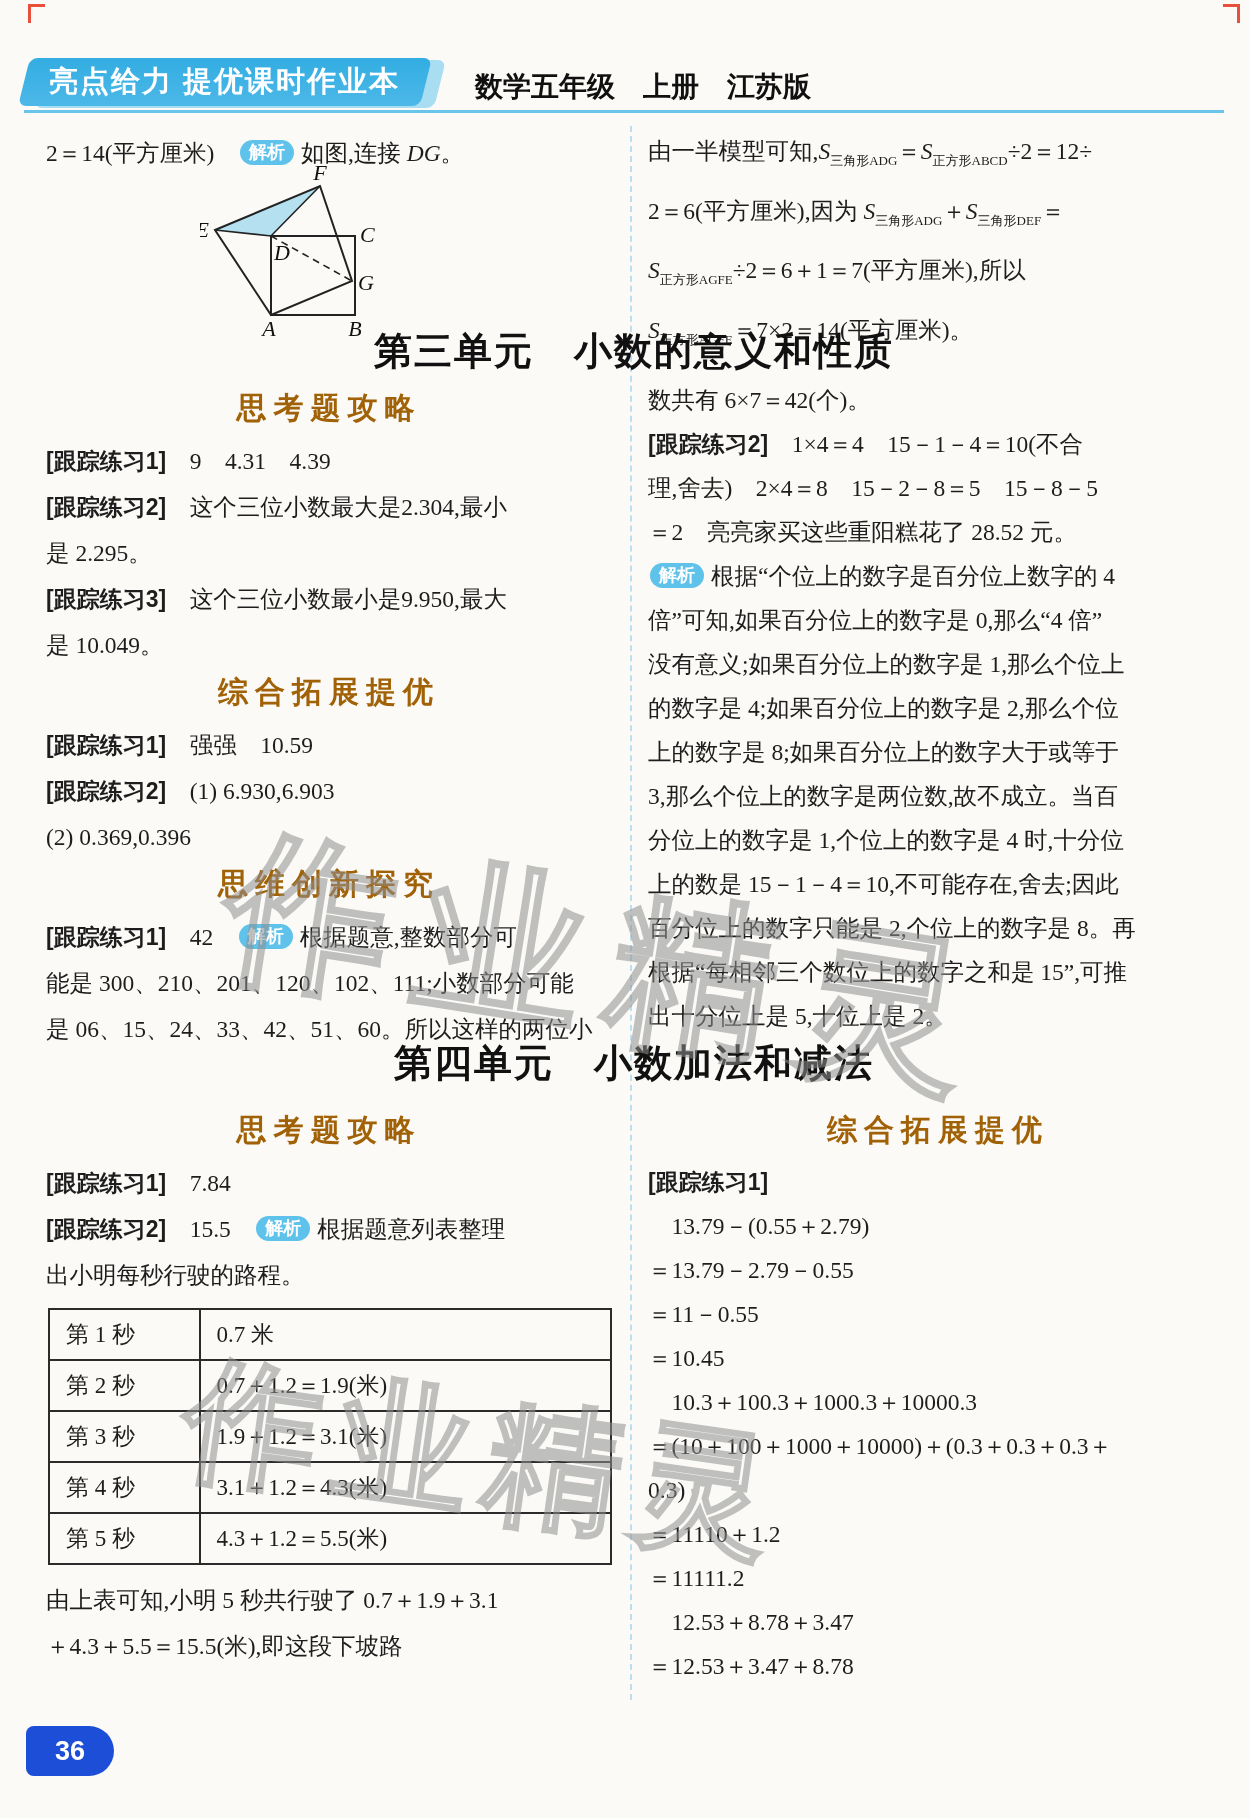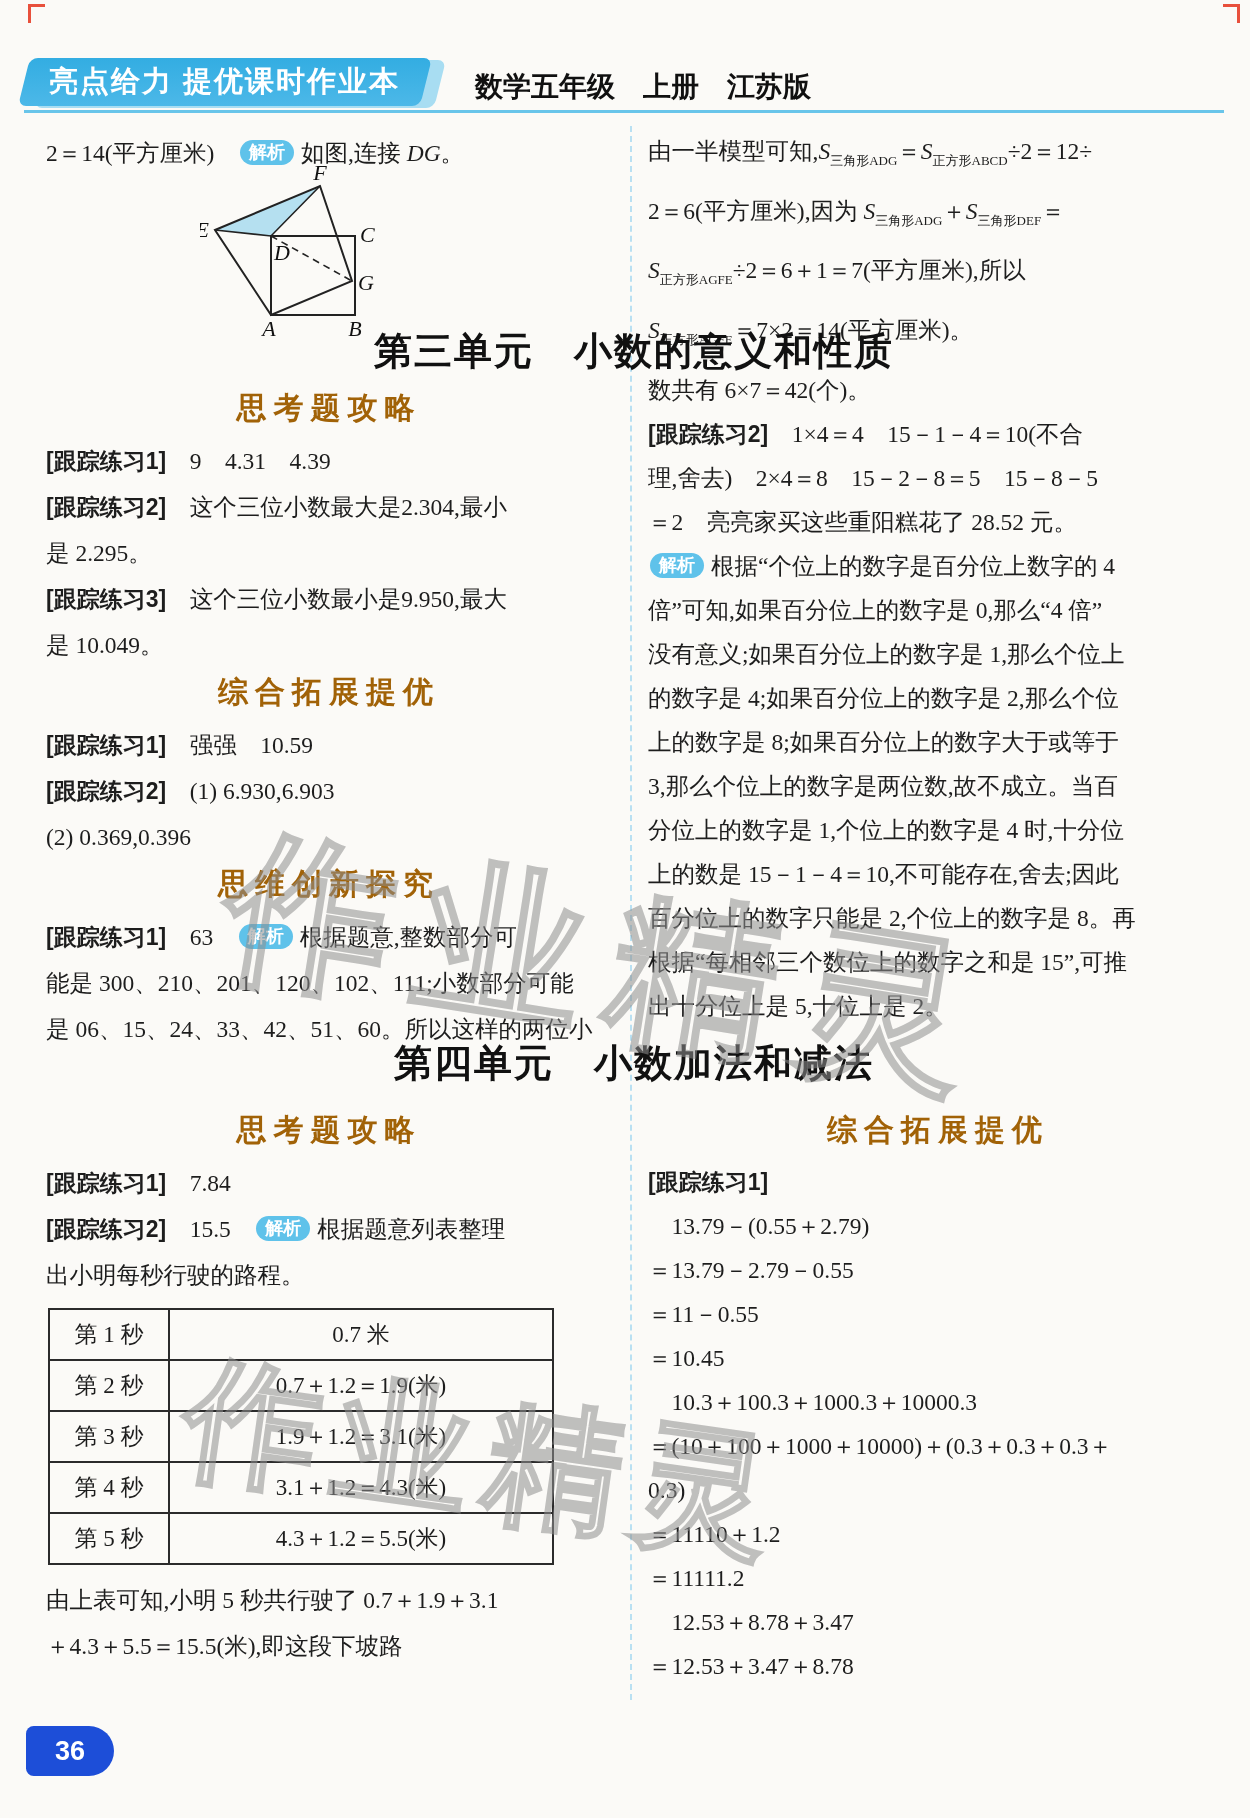--- a/index.html
+++ b/index.html
@@ -20,41 +20,41 @@
   #header-subtitle{left:475px;top:68px;font-family:"Liberation Sans","DejaVu Sans",sans-serif;
     font-weight:bold;font-size:28px;color:#101010;white-space:nowrap;}
   #header-rule{left:24px;top:110px;width:1200px;height:3px;background:#69c5ea;}
   
   #divider{left:630px;top:126px;height:1574px;width:0;border-left:2px dashed #b9e0f2;}
   .col{font-size:23.5px;}
   .line{white-space:nowrap;}
   #left1{left:46px;top:130px;width:566px;line-height:46px;}
   #right1{left:648px;top:126px;width:575px;line-height:50px;}
   #left2{left:46px;top:384px;width:566px;line-height:46px;}
-  #right2{left:648px;top:368px;width:580px;line-height:44px;}
+  #right2{left:648px;top:378px;width:580px;line-height:44px;}
   #left3{left:46px;top:1106px;width:566px;line-height:46px;}
   #right3{left:648px;top:1106px;width:580px;line-height:44px;}
   
   .unit-h{left:9px;width:1250px;text-align:center;font-family:"Liberation Sans","DejaVu Sans",sans-serif;
     font-weight:bold;font-size:38px;color:#111;letter-spacing:2px;}
   #unit3{top:326px;}
   #unit4{top:1038px;}
   .sub-h{color:#a16207;font-family:"Liberation Sans","DejaVu Sans",sans-serif;font-weight:bold;
     font-size:30px;text-align:center;letter-spacing:7px;line-height:40px;margin:4px 0 10px 0;}
   
   .lbl{font-family:"Liberation Sans","DejaVu Sans",sans-serif;font-weight:bold;font-size:23px;}
   .badge{display:inline-block;background:#5fc2ea;color:#fff;
     font-family:"Liberation Sans","DejaVu Sans",sans-serif;font-weight:bold;font-size:18px;
     padding:0 9px;height:25px;line-height:25px;border-radius:13px;vertical-align:3px;margin:0 7px 4px 2px;}
   .sv{font-style:italic;}
   .line sub{font-size:13px;letter-spacing:0;}
   .it{font-style:italic;}
   
   table.ans{border-collapse:collapse;margin:10px 0 12px 2px;}
-  table.ans td{border:2px solid #2b2b2b;height:49px;text-align:center;font-size:23px;padding:0 0;}
+  table.ans td{border:2px solid #2b2b2b;height:49px;font-size:23px;padding:0 16px;}
   table.ans td.c1{width:118px;}
   table.ans td.c2{width:382px;}
   
   .wm{position:absolute;font-family:"Liberation Sans","DejaVu Sans",sans-serif;font-weight:bold;
     color:transparent;-webkit-text-stroke:2.5px #8f8f8f;opacity:.55;pointer-events:none;white-space:nowrap;z-index:5;}
   #wm1{left:222px;top:852px;font-size:168px;letter-spacing:26px;transform:rotate(9deg);}
   #wm2{left:182px;top:1368px;font-size:136px;letter-spacing:16px;transform:rotate(8deg);}
   
   #figure{left:200px;top:162px;}
   #figure text{font-style:italic;font-size:22px;font-family:"Liberation Serif","DejaVu Serif",serif;fill:#111;}
@@ -113,21 +113,21 @@
       <div class="line"><span class="lbl">[跟踪练习1]</span><span class="t">　9　4.31　4.39</span></div>
       <div class="line"><span class="lbl">[跟踪练习2]</span><span class="t">　这个三位小数最大是2.304,最小</span></div>
       <div class="line"><span class="t">是 2.295。</span></div>
       <div class="line"><span class="lbl">[跟踪练习3]</span><span class="t">　这个三位小数最小是9.950,最大</span></div>
       <div class="line"><span class="t">是 10.049。</span></div>
       <div class="sub-h">综合拓展提优</div>
       <div class="line"><span class="lbl">[跟踪练习1]</span><span class="t">　强强　10.59</span></div>
       <div class="line"><span class="lbl">[跟踪练习2]</span><span class="t">　(1) 6.930,6.903</span></div>
       <div class="line"><span class="t">(2) 0.369,0.396</span></div>
       <div class="sub-h">思维创新探究</div>
-      <div class="line"><span class="lbl">[跟踪练习1]</span><span class="t">　63　</span><span class="badge">解析</span><span class="t">根据题意,整数部分可</span></div>
+      <div class="line"><span class="lbl">[跟踪练习1]</span><span class="t">　42　</span><span class="badge">解析</span><span class="t">根据题意,整数部分可</span></div>
       <div class="line"><span class="t">能是 300、210、201、120、102、111;小数部分可能</span></div>
       <div class="line"><span class="t">是 06、15、24、33、42、51、60。所以这样的两位小</span></div>
     </div>
   <div class="abs col" id="right2">
       <div class="line"><span class="t">数共有 6×7＝42(个)。</span></div>
       <div class="line"><span class="lbl">[跟踪练习2]</span><span class="t">　1×4＝4　15－1－4＝10(不合</span></div>
       <div class="line"><span class="t">理,舍去)　2×4＝8　15－2－8＝5　15－8－5</span></div>
       <div class="line"><span class="t">＝2　亮亮家买这些重阳糕花了 28.52 元。</span></div>
       <div class="line"><span class="badge">解析</span><span class="t">根据“个位上的数字是百分位上数字的 4</span></div>
       <div class="line"><span class="t">倍”可知,如果百分位上的数字是 0,那么“4 倍”</span></div>

